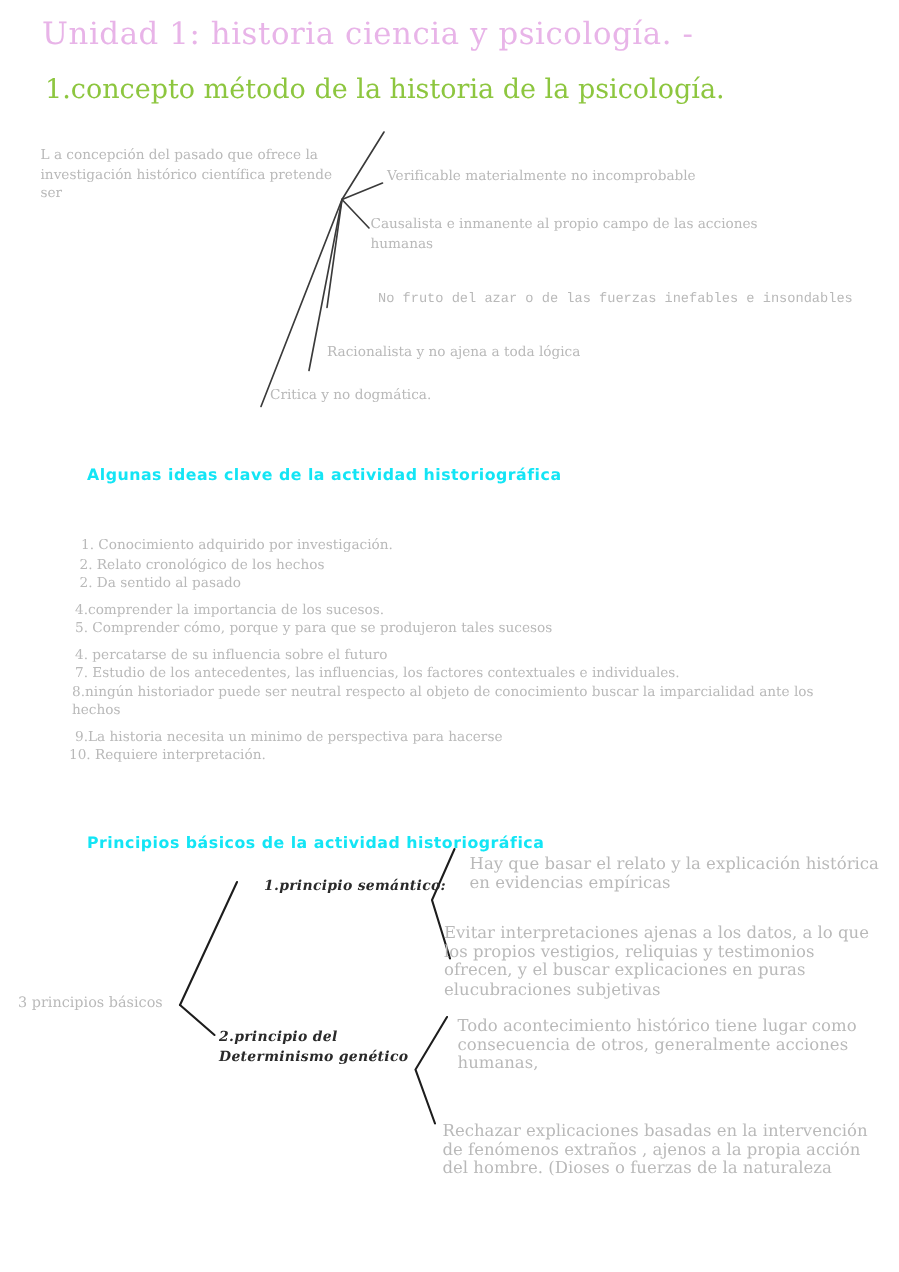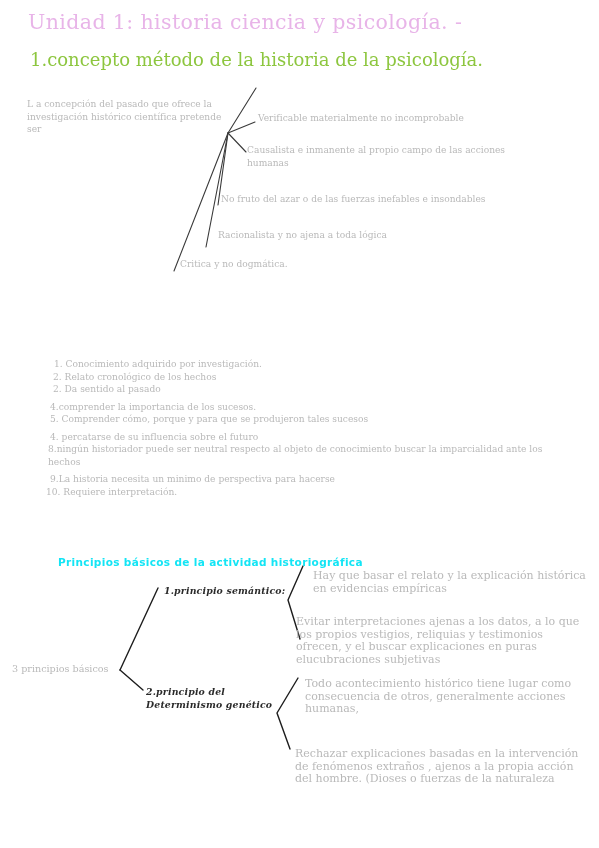--- a/index.html
+++ b/index.html
@@ -61,21 +61,21 @@
   
   .fan-source {
     left: 27px;
     top: 98px;
     width: 210px;
   }
   .fan-item { width: 330px; }
   #fan-1 { left: 260px; top: 85px; width: 290px; }
   #fan-2 { left: 258px; top: 112px; width: 290px; }
   #fan-3 { left: 247px; top: 144px; width: 300px; }
-  #fan-4 { left: 221px; top: 193px; width: 330px; }
+  #fan-4 { left: 252px; top: 193px; width: 330px; font-family: Liberation Mono, monospace; }
   #fan-5 { left: 218px; top: 229px; width: 300px; }
   #fan-6 { left: 180px; top: 258px; width: 300px; }
 
   
   .list-wrap {
     left: 46px;
     top: 358px;
     width: 520px;
   }
   .list-item {
@@ -104,21 +104,21 @@
   .principio-label {
     font-family: "DejaVu Serif", "Liberation Serif", serif;
     font-style: italic;
     font-weight: bold;
     font-size: 9.3px;
     line-height: 12.5px;
     color: #2a2a2a;
     letter-spacing: 0.2px;
     white-space: nowrap;
   }
-  #principio-1 { left: 164px; top: 585px; }
+  #principio-1 { left: 176px; top: 585px; }
   #principio-2 { left: 146px; top: 686px; }
 
   .principio-body {
     font-family: "DejaVu Serif", "Liberation Serif", serif;
     font-size: 11px;
     line-height: 12.6px;
     color: #b9b9b9;
   }
   #pb-1 { left: 313px; top: 570px; width: 280px; }
   #pb-2 { left: 296px; top: 616px; width: 290px; }
@@ -165,28 +165,30 @@
   <div class="abs title-concepto">1.concepto método de la historia de la psicología.</div>
 
   <div class="abs body-text fan-source">L a concepción del pasado que ofrece la investigación histórico científica pretende ser</div>
 
   <div class="abs body-text fan-item" id="fan-2">Verificable materialmente no incomprobable</div>
   <div class="abs body-text fan-item" id="fan-3">Causalista e inmanente al propio campo de las acciones humanas</div>
   <div class="abs body-text fan-item" id="fan-4">No fruto del azar o de las fuerzas  inefables e insondables</div>
   <div class="abs body-text fan-item" id="fan-6">Critica y no dogmática.</div>
   <div class="abs body-text fan-item" id="fan-5">Racionalista y no ajena a toda lógica</div>
 
+  <div class="abs cyan-heading" id="heading-ideas">Algunas ideas clave de la actividad historiográfica</div>
 
   <div class="abs list-wrap">
     <p class="list-item li-indent-1">1.   Conocimiento adquirido por investigación.</p>
     <p class="list-item li-indent-2">2. Relato cronológico de los hechos</p>
     <p class="list-item li-indent-2">2. Da sentido al pasado</p>
     <p class="list-item li-indent-3 li-gap">4.comprender la importancia de los sucesos.</p>
     <p class="list-item li-indent-3">5. Comprender cómo, porque y para que se produjeron tales sucesos</p>
     <p class="list-item li-indent-3 li-gap">4. percatarse de su influencia sobre el futuro</p>
+    <p class="list-item li-indent-3">7. Estudio de los antecedentes, las influencias, los factores contextuales e individuales.</p>
     <p class="list-item li-indent-4">8.ningún historiador puede ser neutral respecto al objeto de conocimiento buscar la imparcialidad ante los hechos</p>
     <p class="list-item li-indent-3 li-gap">9.La historia necesita un minimo de perspectiva para hacerse</p>
     <p class="list-item li-indent-5">10. Requiere interpretación.</p>
   </div>
 
   <div class="abs cyan-heading" id="heading-principios">Principios básicos de la actividad historiográfica</div>
 
   <div class="abs principios-root">3 principios básicos</div>
 
   <div class="abs principio-label" id="principio-1">1.principio semántico:</div>

